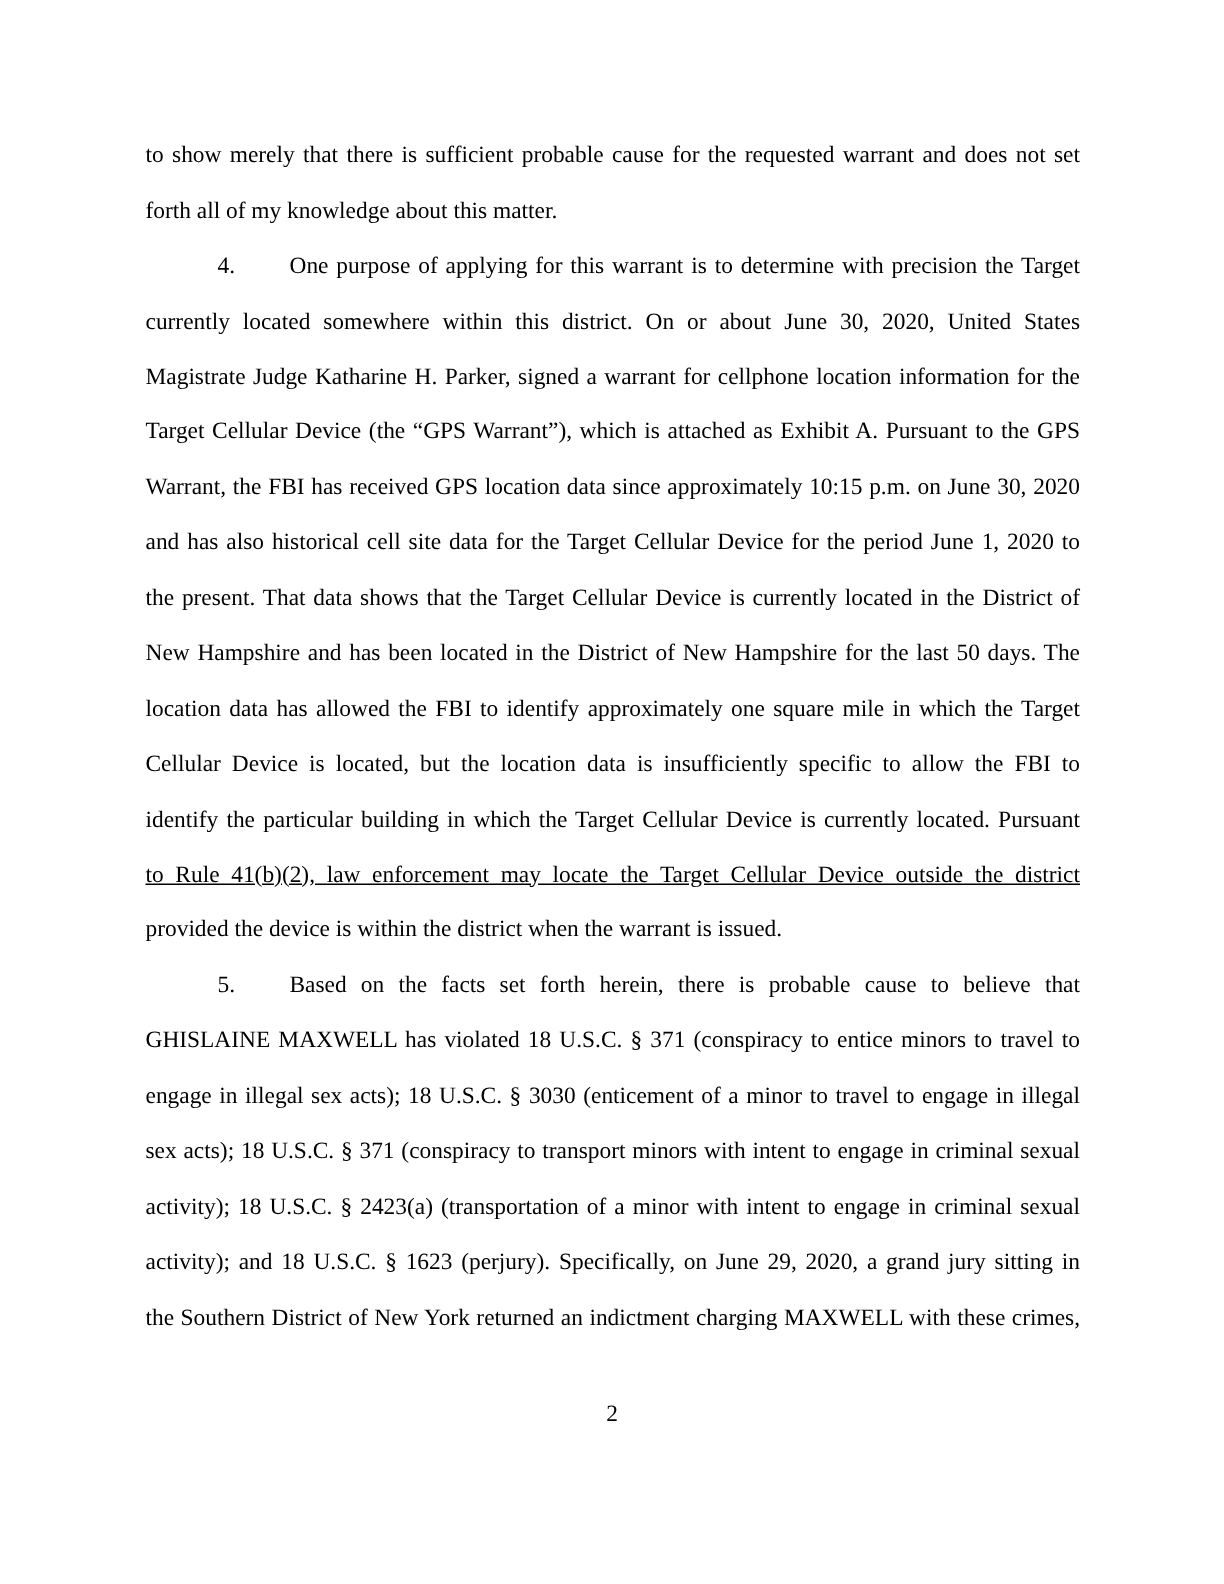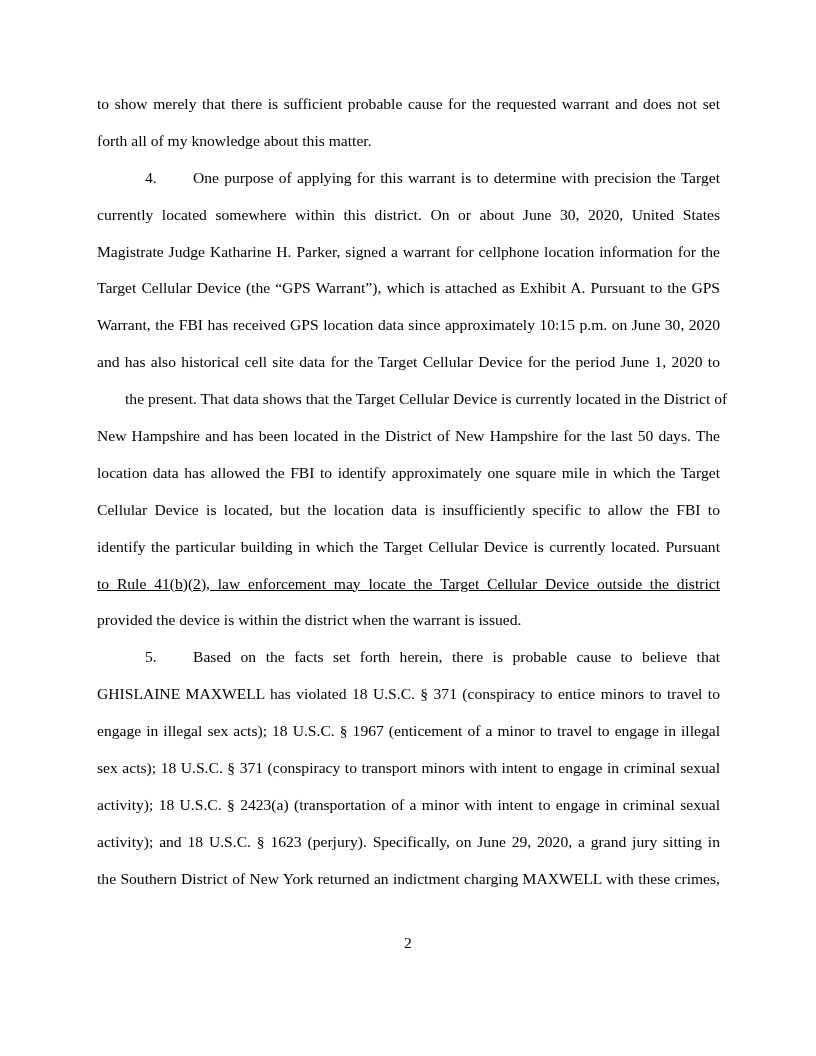--- a/index.html
+++ b/index.html
@@ -82,32 +82,32 @@
     <span class="line last" style="white-space: nowrap;">forth all of my knowledge about this matter.</span>
     <span class="line num-line">
       <span class="para-num">4.</span>
       <span class="rest" style="white-space: nowrap;">One purpose of applying for this warrant is to determine with precision the Target</span>
     </span>
     <span class="line" style="white-space: nowrap;">currently located somewhere within this district.  On or about June 30, 2020, United States</span>
     <span class="line" style="white-space: nowrap;">Magistrate Judge Katharine H. Parker, signed a warrant for cellphone location information for the</span>
     <span class="line" style="white-space: nowrap;">Target Cellular Device (the “GPS Warrant”), which is attached as Exhibit A.   Pursuant to the GPS</span>
     <span class="line" style="white-space: nowrap;">Warrant, the FBI has received GPS location data since approximately 10:15 p.m. on June 30, 2020</span>
     <span class="line" style="white-space: nowrap;">and has also historical cell site data for the Target Cellular Device for the period June 1, 2020 to</span>
-    <span class="line" style="white-space: nowrap; margin-left: 28px;">the present.   That data shows that the Target Cellular Device is currently located in the District of</span>
+    <span class="line" style="white-space: nowrap;">the present.   That data shows that the Target Cellular Device is currently located in the District of</span>
     <span class="line" style="white-space: nowrap;">New Hampshire and has been located in the District of New Hampshire for the last 50 days.   The</span>
     <span class="line" style="white-space: nowrap;">location data has allowed the FBI to identify approximately one square mile in which the Target</span>
     <span class="line" style="white-space: nowrap;">Cellular Device is located, but the location data is insufficiently specific to allow the FBI to</span>
     <span class="line" style="white-space: nowrap;">identify the particular building in which the Target Cellular Device is currently located.   Pursuant</span>
     <span class="line" style="white-space: nowrap; text-decoration: underline;">to Rule 41(b)(2), law enforcement may locate the Target Cellular Device outside the district</span>
     <span class="line last" style="white-space: nowrap;">provided the device is within the district when the warrant is issued.</span>
     <span class="line num-line">
       <span class="para-num">5.</span>
       <span class="rest" style="white-space: nowrap;">Based on the facts set forth herein, there is probable cause to believe that</span>
     </span>
     <span class="line" style="white-space: nowrap;">GHISLAINE MAXWELL has violated 18 U.S.C. § 371 (conspiracy to entice minors to travel to</span>
-    <span class="line" style="white-space: nowrap;">engage in illegal sex acts); 18 U.S.C. § 1967 (enticement of a minor to travel to engage in illegal</span>
+    <span class="line" style="white-space: nowrap;">engage in illegal sex acts); 18 U.S.C. § 3030 (enticement of a minor to travel to engage in illegal</span>
     <span class="line" style="white-space: nowrap;">sex acts); 18 U.S.C. § 371 (conspiracy to transport minors with intent to engage in criminal sexual</span>
     <span class="line" style="white-space: nowrap;">activity); 18 U.S.C. § 2423(a) (transportation of a minor with intent to engage in criminal sexual</span>
     <span class="line" style="white-space: nowrap;">activity); and 18 U.S.C. § 1623 (perjury).   Specifically, on June 29, 2020, a grand jury sitting in</span>
     <span class="line" style="white-space: nowrap;">the Southern District of New York returned an indictment charging MAXWELL with these crimes,</span>
   </div>
   <div class="page-number">2</div>
 </div>
 
 </body></html>

